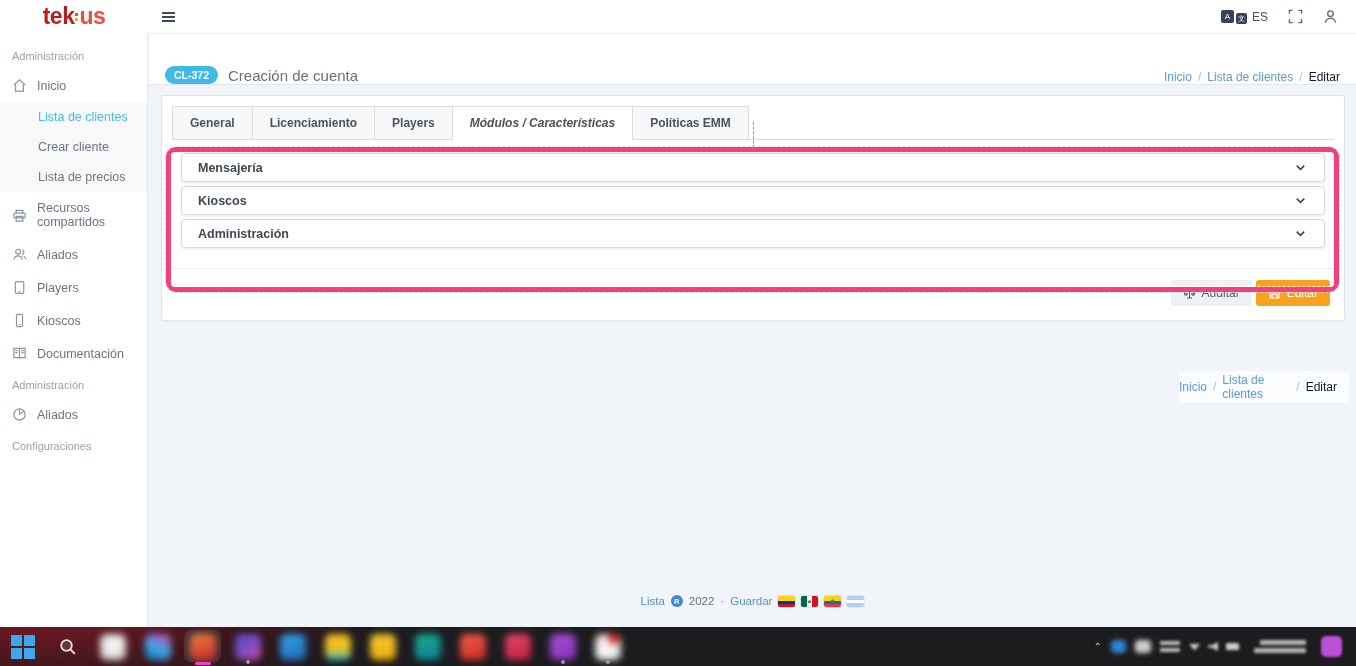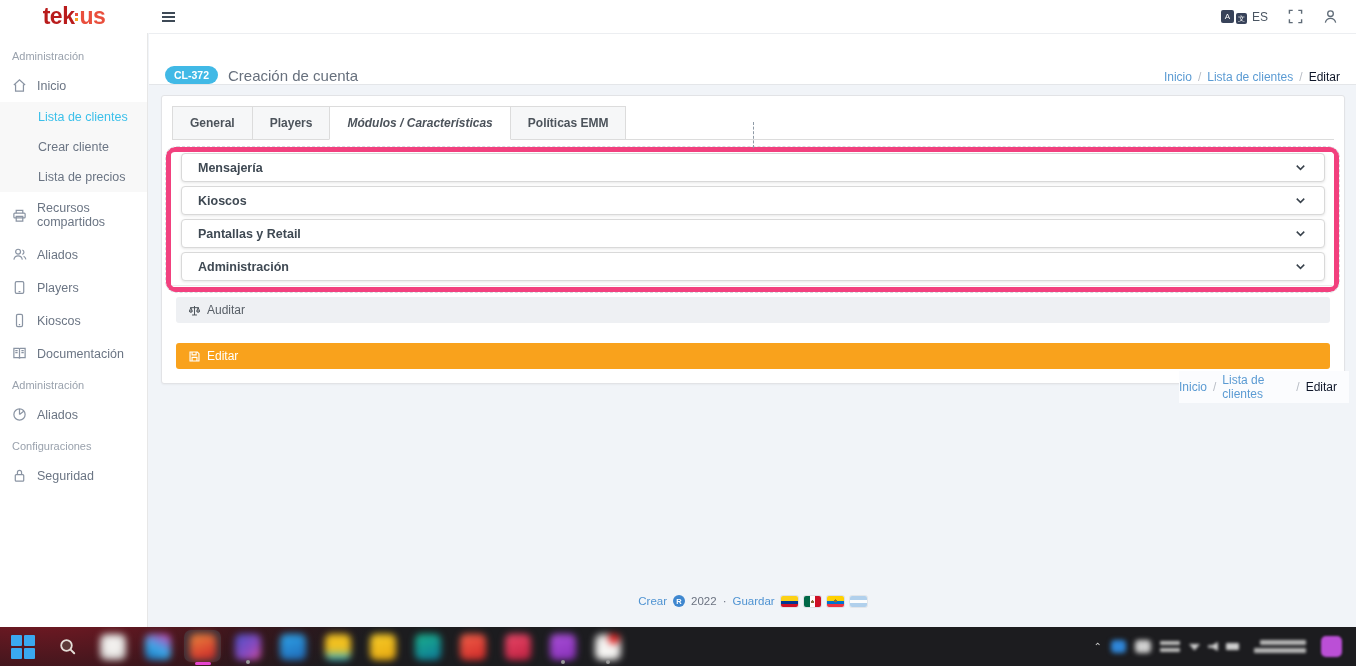--- a/index.html
+++ b/index.html
@@ -44,21 +44,21 @@
 
   
   .main { position:absolute; left:149px; top:86px; right:0; bottom:39px; background:#f1f4f8; }
   .card { margin:9px 11px 0 12px; background:#fff; border:1px solid #e2e3e6; border-radius:3px; box-shadow:0 1px 2px rgba(0,0,0,.04); padding:10px; }
   .tabbar { display:flex; border-bottom:1px solid #dcdcdc; }
   .tab { padding:9px 17px; font-size:12px; font-weight:bold; color:#4c535b; background:#f6f7f8; border:1px solid #dcdcdc; margin-right:-1px; margin-bottom:-1px; cursor:pointer; white-space:nowrap; }
   .tab.active { background:#fff; border-bottom-color:#fff; position:relative; z-index:2;font-style:italic; }
   .tab-content { padding:13px 9px 0 9px; }
   .accordion { height:29px; display:flex; align-items:center; justify-content:space-between; padding:0 16px; background:#fff; border:1px solid #d9d9d9; border-radius:4px; box-shadow:0 1px 3px rgba(0,0,0,.10); margin-bottom:4px; cursor:pointer; }
   .accordion .lbl { font-size:12.5px; font-weight:bold; color:#3f4953; }
-  .card-footer { margin-top:4px; border-top:1px solid #ececec; padding:11px 4px 4px; display:flex; justify-content:flex-end; gap:20px;flex-direction:column; }
+  .card-footer { margin-top:20px; border-top:1px solid #ececec; padding:11px 4px 4px; display:flex; justify-content:flex-end; gap:4px; }
   .btn { display:inline-flex; align-items:center; gap:6px; font-size:12px; padding:6px 12px; border-radius:3px; border:none; cursor:pointer; font-family:inherit; }
   .btn-audit { background:#eef0f3; color:#596068; }
   .btn-save { background:#f9a21c; color:#fff; }
 
   
   .annotation { position:absolute; left:166px; top:147px; width:1173px; height:145px; border:5px solid #f2407e; border-radius:9px; z-index:25; pointer-events:none; }
   .annotation::before { content:""; position:absolute; inset:-6px; border:1px dashed #d9d9de; border-radius:12px; }
   .annotation::after { content:""; position:absolute; inset:0; border:1px dashed rgba(255,255,255,.85); border-radius:4px; }
   .connector { position:absolute; left:753px; top:122px; height:26px; width:0; border-left:1px dashed #8e9aa6; z-index:26; pointer-events:none; }
 
@@ -206,64 +206,52 @@
   <div class="side-item">
     <svg width="15" height="15" viewBox="0 0 16 16" fill="none" stroke="#8a94a3" stroke-width="1.3">
         <circle cx="8" cy="8" r="6"></circle>
         <path d="M8 8V2M8 8l4.5-3.5"></path>
       </svg>
     <span>Aliados</span>
   </div>
 
   <div class="side-section">Configuraciones</div>
 
-  <div class="side-item">
-    <svg width="15" height="15" viewBox="0 0 16 16" fill="none" stroke="#8a94a3" stroke-width="1.3">
-        <rect x="3.5" y="7" width="9" height="7" rx="1"></rect>
-        <path d="M5.8 7V4.8a2.2 2.2 0 0 1 4.4 0V7"></path>
-      </svg>
-    <span>Seguridad</span>
-  </div>
 </div>
 
 <div class="content-header">
   <span class="badge">CL-372</span>
   <span class="page-title">Creación de cuenta</span>
   <div class="crumbs">
     <a>Inicio</a>
     <span class="sep">/</span>
     <a>Lista de clientes</a>
     <span class="sep">/</span>
     <span class="cur">Editar</span>
   </div>
 </div>
 
 <div class="main">
   <div class="card">
     <div class="tabbar">
       <div class="tab">General</div>
+      <div class="tab">Licenciamiento</div>
       <div class="tab">Players</div>
       <div class="tab active">Módulos / Características</div>
       <div class="tab">Políticas EMM</div>
     </div>
     <div class="tab-content">
       <div class="accordion">
         <span class="lbl">Mensajería</span>
         <svg width="15" height="15" viewBox="0 0 24 24" fill="none" stroke="#39424c" stroke-width="2.4">
             <path d="m6 9 6 6 6-6"></path>
           </svg>
       </div>
       <div class="accordion">
         <span class="lbl">Kioscos</span>
-        <svg width="15" height="15" viewBox="0 0 24 24" fill="none" stroke="#39424c" stroke-width="2.4">
-            <path d="m6 9 6 6 6-6"></path>
-          </svg>
-      </div>
-      <div class="accordion">
-        <span class="lbl">Pantallas y Retail</span>
         <svg width="15" height="15" viewBox="0 0 24 24" fill="none" stroke="#39424c" stroke-width="2.4">
             <path d="m6 9 6 6 6-6"></path>
           </svg>
       </div>
       <div class="accordion">
         <span class="lbl">Administración</span>
         <svg width="15" height="15" viewBox="0 0 24 24" fill="none" stroke="#39424c" stroke-width="2.4">
             <path d="m6 9 6 6 6-6"></path>
           </svg>
       </div>
@@ -295,21 +283,21 @@
     <a>Inicio</a>
     <span class="sep">/</span>
     <a>Lista de clientes</a>
     <span class="sep">/</span>
     <span class="cur">Editar</span>
   </div>
 </div>
 
 <div class="app-footer">
   <span class="inner">
-    <a>Crear</a>
+    <a>Lista</a>
     <span class="rmark">R</span>
     <span>2022</span>
     <span>·</span>
     <a>Guardar</a>
     <span class="flag flag-co"></span>
     <span class="flag flag-mx"></span>
     <span class="flag flag-ec"></span>
     <span class="flag flag-ar"></span>
   </span>
 </div>

